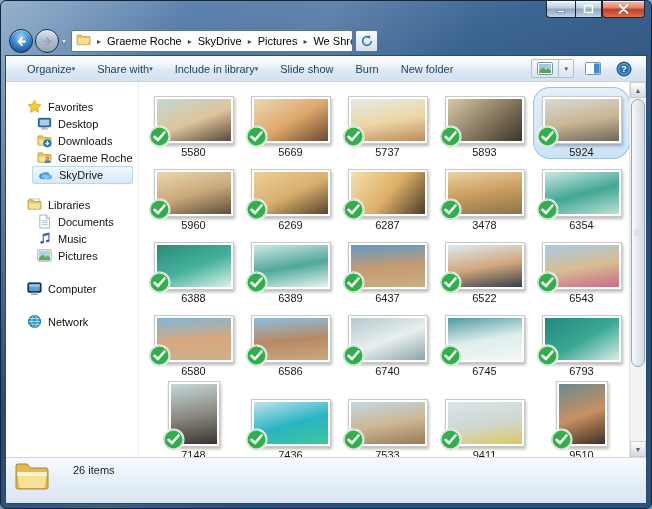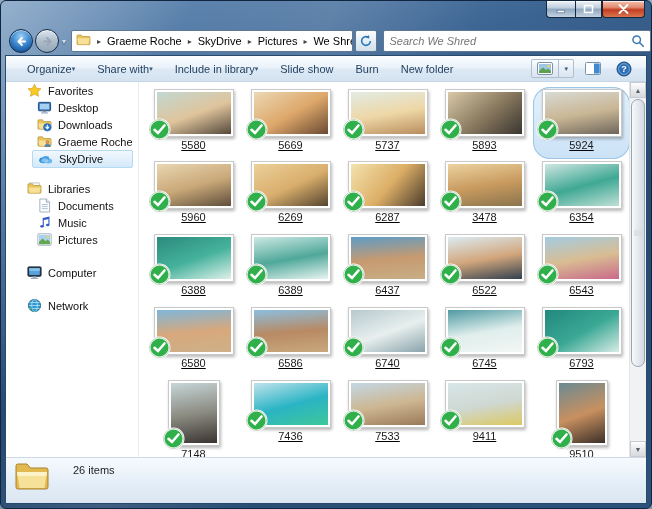--- a/index.html
+++ b/index.html
@@ -64,37 +64,37 @@
   .tb-item { font-size:11px; color:#1e3c5c; padding:4px 11px; border-radius:2px; display:flex; align-items:center; gap:0; cursor:default;}
   .tb-caret { font-size:7px; color:#3a5a7a; }
   .tb-right { margin-left:auto; margin-right:10px; display:flex; align-items:center; gap:7px; }
   .view-group { display:flex; border:1px solid #aebfd0; border-radius:2px; overflow:hidden;
     background:linear-gradient(#fdfeff,#e7eef6 50%,#dbe5f0); }
   .view-seg { padding:2px 5px; display:flex; align-items:center; }
   .view-seg + .view-seg { border-left:1px solid #aebfd0; }
   .pane-btn { padding:2px 4px; display:flex; align-items:center; }
   
   .panel-body { flex:1 1 auto; display:flex; position:relative; overflow:hidden; }
-  .sidebar { width:133px; flex:0 0 auto; padding-top:0; border-right:1px solid #e9eef3; overflow:hidden;}
+  .sidebar { width:133px; flex:0 0 auto; padding-top:16px; border-right:1px solid #e9eef3; overflow:hidden;}
   .side-row { display:flex; align-items:center; gap:6px; height:17px; padding-left:21px; font-size:11px; color:#111; cursor:default; white-space:nowrap;}
   .side-row.child { padding-left:31px; }
   .side-row .ic { width:15px; height:15px; flex:0 0 auto; display:flex; align-items:center; justify-content:center;}
   .side-row.selected {
     margin-left:26px; margin-right:5px; padding-left:5px; border-radius:2px;
     background:linear-gradient(#f2f8fd,#d4e9fa); border:1px solid #b6d9f2; height:18px;
   }
   .side-gap-sm { height:12px; } .side-gap-md { height:16px; }
   .content { flex:1 1 auto; position:relative; background:#fff; }
   
   .grid {
     position:absolute; left:6px; top:0; right:17px; bottom:0;
     display:grid; grid-template-columns:repeat(5, 97px); grid-template-rows:72px 73px 73px 73px 84px;
     padding-top:5px;
   }
-  .cell { display:flex; flex-direction:column; align-items:center; justify-content:flex-start; padding:2px 0 1px 0; border-radius:3px;text-decoration:underline; }
+  .cell { display:flex; flex-direction:column; align-items:center; justify-content:flex-end; padding:2px 0 1px 0; border-radius:3px; }
   .cell.selected { background:linear-gradient(#e3f1fc,#cbe2f6); box-shadow:0 0 0 1px #9cc5e6 inset;border-radius:17px; }
   .thumb { position:relative; }
   .frame { background:#fff; padding:2px; border:1px solid #c9c9c9; box-shadow:1px 2px 3px rgba(0,0,0,.28); }
   .photo { width:74px; height:42px; }
   .portrait .photo { width:46px; height:60px; }
   .badge { position:absolute; left:-6px; bottom:-4px; width:23px; height:23px; }
   .cell-label { font-size:11px; color:#1a1a1a; margin-top:2px; line-height:12px; }
   
   .scrollbar { position:absolute; top:0; right:0; bottom:0; width:17px;
     background:#f1f2f4; border-left:1px solid #e2e4e6; }
@@ -167,27 +167,20 @@
           <span class="crumb">We Shred</span>
         </span>
 
     </div>
     <div class="refresh-btn">
       <svg width="14" height="14" viewBox="0 0 16 16">
           <path d="M13 8 a5 5 0 1 1 -2 -4" fill="none" stroke="#2a7ab8" stroke-width="1.8"></path>
           <path d="M11.5 1 L11.8 5 L8 4.2 Z" fill="#2a7ab8"></path>
         </svg>
     </div>
-    <div class="search-field">
-      <input type="text" placeholder="Search We Shred" style="">
-      <svg width="14" height="14" viewBox="0 0 16 16">
-          <circle cx="6.5" cy="6.5" r="4.3" fill="none" stroke="#3a7ab8" stroke-width="1.7"></circle>
-          <path d="M10 10 L14 14" stroke="#3a7ab8" stroke-width="1.9" stroke-linecap="round"></path>
-        </svg>
-    </div>
   </div>
 
   <div class="main-panel">
 
     <div class="toolbar">
       <div class="tb-left" id="toolbar-left">
           <div class="tb-item">
             <span>Organize</span>
             <span class="tb-caret">▾</span>
           </div>

